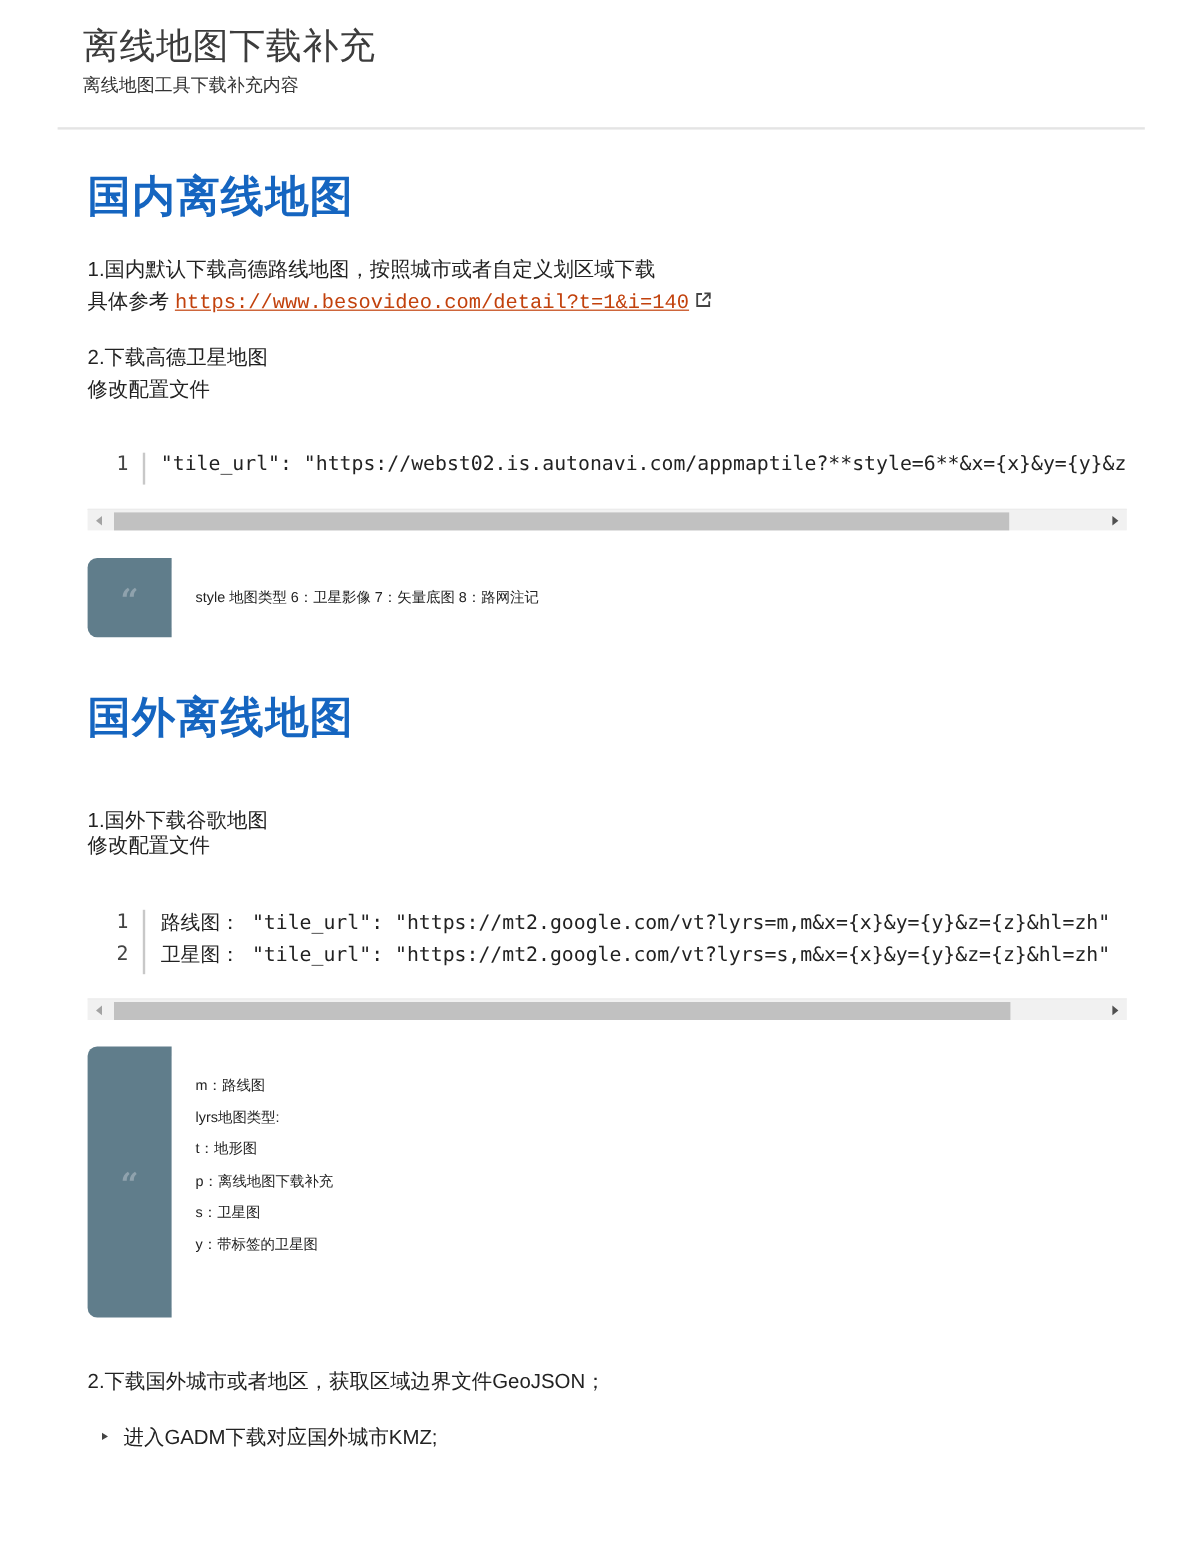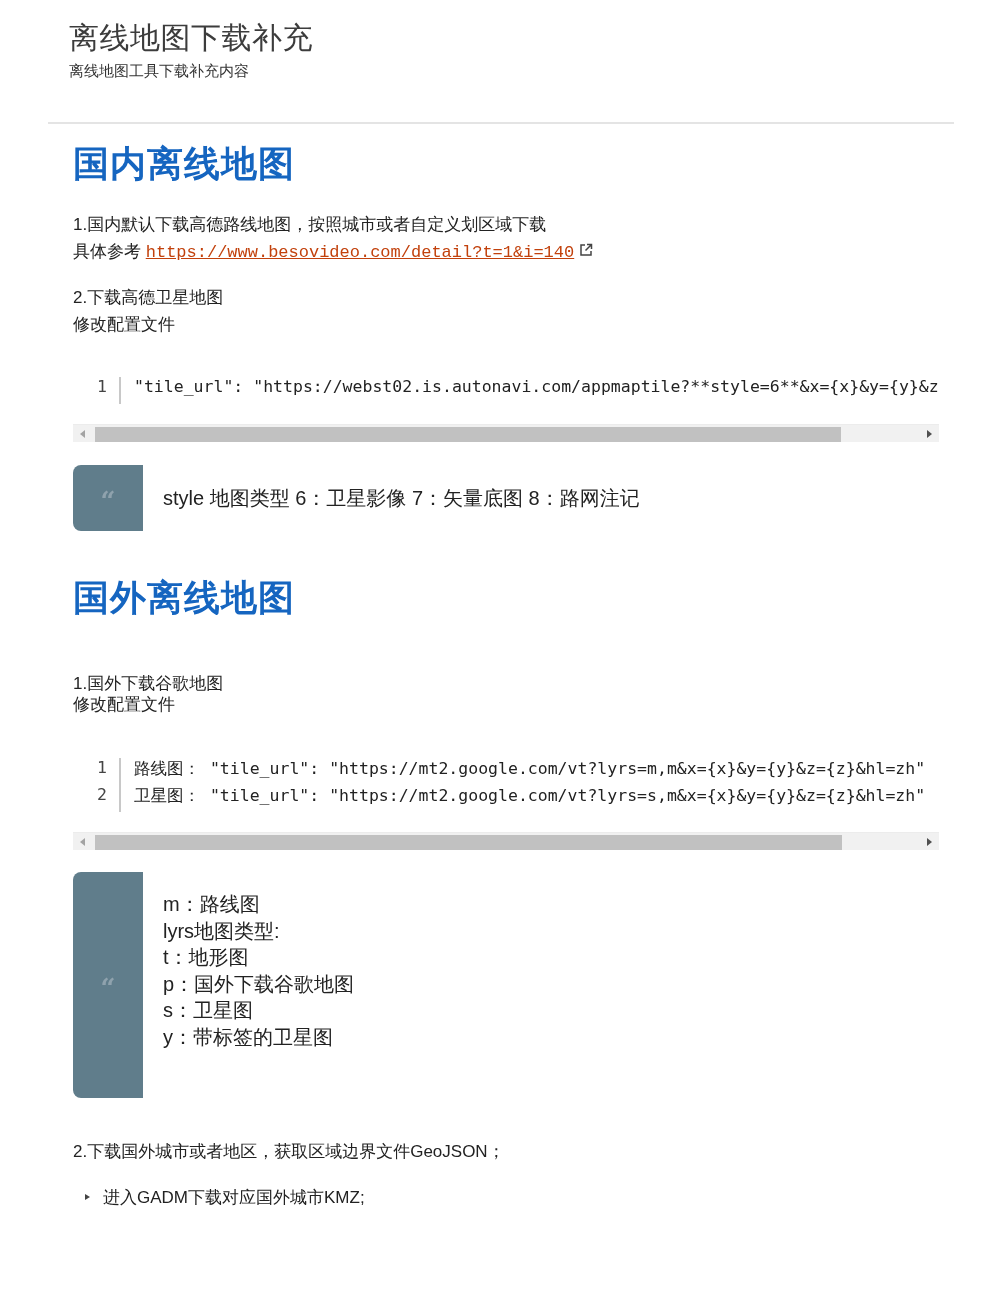--- a/index.html
+++ b/index.html
@@ -1,19 +1,19 @@
 <!DOCTYPE html>
 <html><head>
   <meta charset="utf-8">
   <style>
     * { box-sizing: border-box; margin: 0; padding: 0; }
     html, body { width: 1000px; height: 1299px; background: #ffffff; overflow: hidden; }
     body { font-family: "Liberation Sans", "DejaVu Sans", sans-serif; color: #1f1f1f; position: relative; }
 
-    .header { position: absolute; left: 48px; top: 0; width: 906px; height: 124px; border-bottom: 2px solid #e4e4e4; }
+    .header { position: absolute; left: 48px; top: 0; width: 906px; height: 108px; border-bottom: 2px solid #e4e4e4; }
     .header .title { position: absolute; left: 21px; top: 18px; font-size: 30px; color: #3c3c3c; font-weight: normal; letter-spacing: 0.5px; }
     .header .subtitle { position: absolute; left: 21px; top: 62px; font-size: 15px; color: #333; }
 
     .content { position: absolute; left: 73px; top: 0; width: 866px; }
     .h1 { position: absolute; left: 0; font-size: 36px; font-weight: bold; color: #1565c0; letter-spacing: 1px; }
     .p { position: absolute; left: 0; font-size: 17px; color: #222; line-height: 27px; white-space: nowrap; }
     .link { color: #c2410c; text-decoration: underline; font-family: Liberation Mono, monospace; }
     .ext-icon { display: inline-block; vertical-align: middle; margin-left: 5px; margin-top: -3px; }
 
     .code { position: absolute; left: 0; width: 866px; overflow: hidden; }
@@ -24,21 +24,21 @@
     .code-text { position: absolute; left: 61px; top: 0; }
 
     .hscroll { position: absolute; left: 0; width: 866px; height: 18px; background: #f1f1f1; border-top: 1px solid #ececec; }
     .hscroll .thumb { position: absolute; left: 22px; top: 2px; height: 15px; width: 746px; background: #c1c1c1; }
     .hscroll .arrow-left { position: absolute; left: 7px; top: 5px; width: 0; height: 0; border-top: 4px solid transparent; border-bottom: 4px solid transparent; border-right: 5px solid #a3a3a3; }
     .hscroll .arrow-right { position: absolute; right: 7px; top: 5px; width: 0; height: 0; border-top: 4px solid transparent; border-bottom: 4px solid transparent; border-left: 5px solid #505050; }
 
     .quote { position: absolute; left: 0; width: 866px; }
     .quote-bar { position: absolute; left: 0; top: 0; width: 70px; background: #607d8b; border-radius: 8px 0 0 8px; display: flex; align-items: center; justify-content: center; }
     .quote-mark { color: #8fa2ad; font-size: 26px; font-weight: bold; font-family: "DejaVu Serif", serif; line-height: 1; margin-top: 6px; }
-    .quote-body { position: absolute; left: 90px; font-size: 20px; color: #222; line-height: 26.5px; }
+    .quote-body { position: absolute; left: 90px; font-size: 12px; color: #222; line-height: 26.5px; }
 
     .bullet-item { position: absolute; left: 12px; font-size: 17px; color: #222; white-space: nowrap; }
     .bullet-tri { display: inline-block; width: 0; height: 0; border-top: 3.5px solid transparent; border-bottom: 3.5px solid transparent; border-left: 5px solid #444; vertical-align: middle; margin-right: 13px; margin-top: -3px; }
   </style>
 </head>
 <body>
 
 <div class="header">
   <div class="title">离线地图下载补充</div>
   <div class="subtitle">离线地图工具下载补充内容</div>
@@ -110,21 +110,21 @@
   </div>
 
   <div class="quote" style="top:872px; height:226px;">
     <div class="quote-bar" style="height:226px;">
       <span class="quote-mark">“</span>
     </div>
     <div class="quote-body" style="top:19px;">
       <div>m：路线图</div>
       <div>lyrs地图类型:</div>
       <div>t：地形图</div>
-      <div>p：国外下载谷歌地图</div>
+      <div>p：离线地图下载补充</div>
       <div>s：卫星图</div>
       <div>y：带标签的卫星图</div>
     </div>
   </div>
 
   <div class="p" style="top:1138px;">2.下载国外城市或者地区，获取区域边界文件GeoJSON；</div>
 
   <div class="bullet-item" style="top:1186px;">
     <span class="bullet-tri"></span><span>进入GADM下载对应国外城市KMZ;</span>
   </div>

